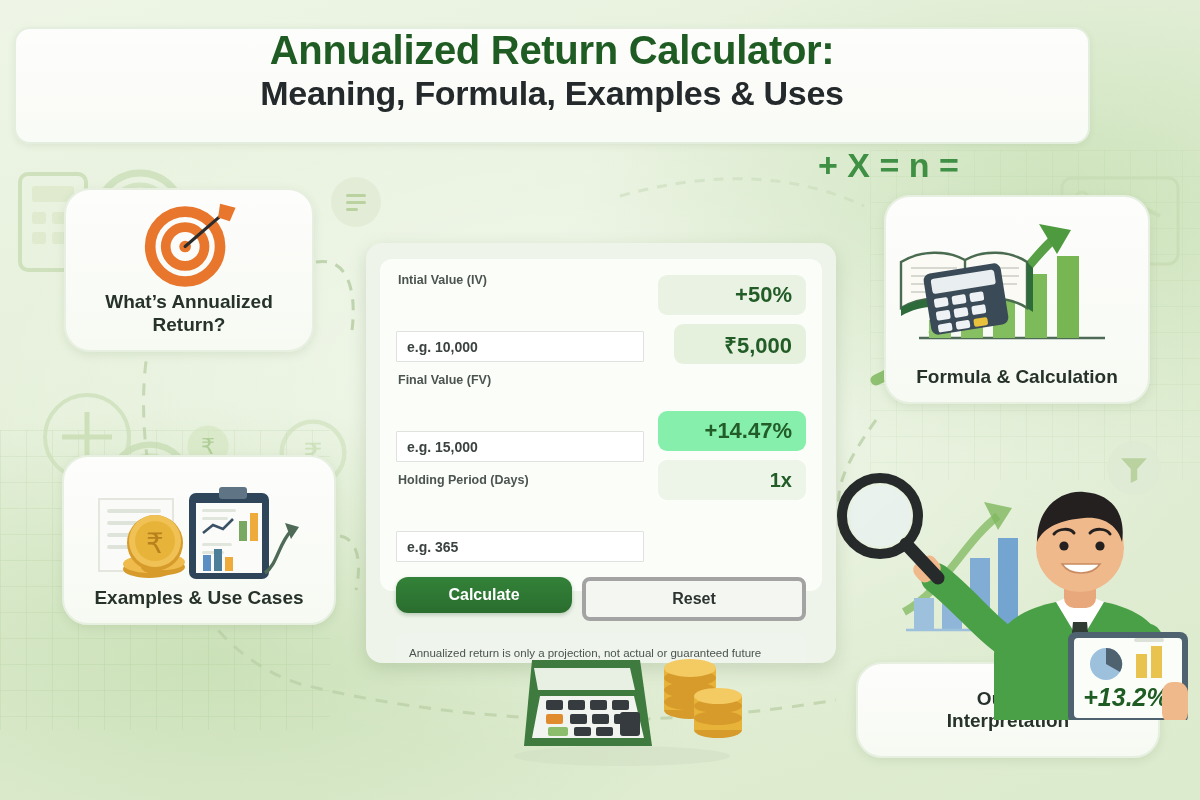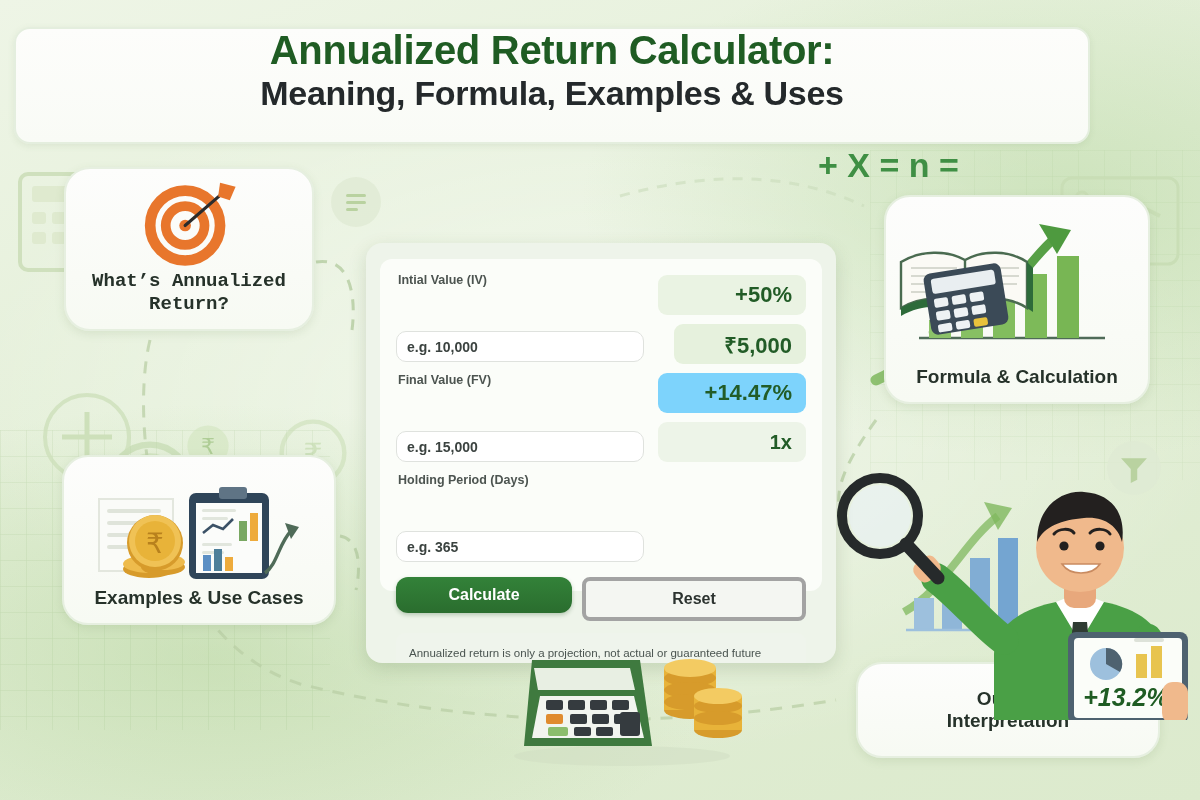--- a/index.html
+++ b/index.html
@@ -55,21 +55,21 @@
     border:2px solid #e6efe0;border-radius:26px;
     box-shadow:0 3px 10px rgba(90,120,70,.13);
     display:flex;flex-direction:column;align-items:center;justify-content:flex-end;
     text-align:center;
   }
   .topic-label{
     font-size:19px;font-weight:bold;color:#26322a;line-height:1.18;
     padding:0 10px 14px;
   }
 
-  #card-what   {left:64px; top:167px; width:246px;height:160px;font-family:Liberation Mono, monospace;}
+  #card-what   {left:64px; top:188px; width:246px;height:160px;}
   #card-examples{left:62px; top:455px; width:270px;height:166px;}
   #card-formula{left:884px;top:195px; width:262px;height:205px;}
   #card-output {left:856px;top:662px; width:300px;height:92px;justify-content:center;}
 
   
   #connectors{position:absolute;inset:0;pointer-events:none;}
 
   
   #calc-card{
     position:absolute;left:366px;top:243px;width:470px;height:420px;
@@ -88,33 +88,33 @@
   #calc-body{
     margin:16px 14px 0;background:#fbfdf9;border-radius:12px;
     padding:14px 16px 16px;height:332px;box-sizing:border-box;
   }
   #form-row{display:flex;gap:14px;}
   #fields{width:248px;flex:none;font-weight:bold;}
   .field-label{
     font-size:12.5px;color:#4c5450;margin:0 0 5px 2px;
   }
   .field-input{
-    height:31px;background:#ffffff;border:1px solid #dfe2de;border-radius:10px;
+    height:31px;background:#ffffff;border:1px solid #dfe2de;border-radius:1px;
     display:flex;align-items:center;padding:12px 10px;box-sizing:border-box;
     font-size:14px;color:#3b4340;margin-bottom:11px;margin-top:44px;
   }
   #results{flex:1;display:flex;flex-direction:column;gap:9px;padding-top:2px;}
   .result-badge{
     height:40px;border-radius:9px;display:flex;align-items:center;
     justify-content:flex-end;padding-right:14px;box-sizing:border-box;
     font-size:22px;font-weight:bold;color:#225c27;
   }
   .rb-1{background:#eaf3e3;}
   .rb-2{background:#e6f1dd;margin-left:16px;}
-  .rb-3{background:#7dd3fc;}
+  .rb-3{background:#86efac;margin-top:38px;}
   .rb-4{background:#edf4e8;font-size:20px;}
 
   #btn-row{display:flex;gap:10px;margin-top:4px;}
   #btn-calculate{
     width:176px;height:36px;background:linear-gradient(180deg,#338239 0%,#2a6d2e 100%);
     border-radius:12px;color:#fff;font-size:16px;font-weight:bold;
     display:flex;align-items:center;justify-content:center;
     box-shadow:0 2px 4px rgba(40,90,40,.28);
   }
   #btn-reset{

